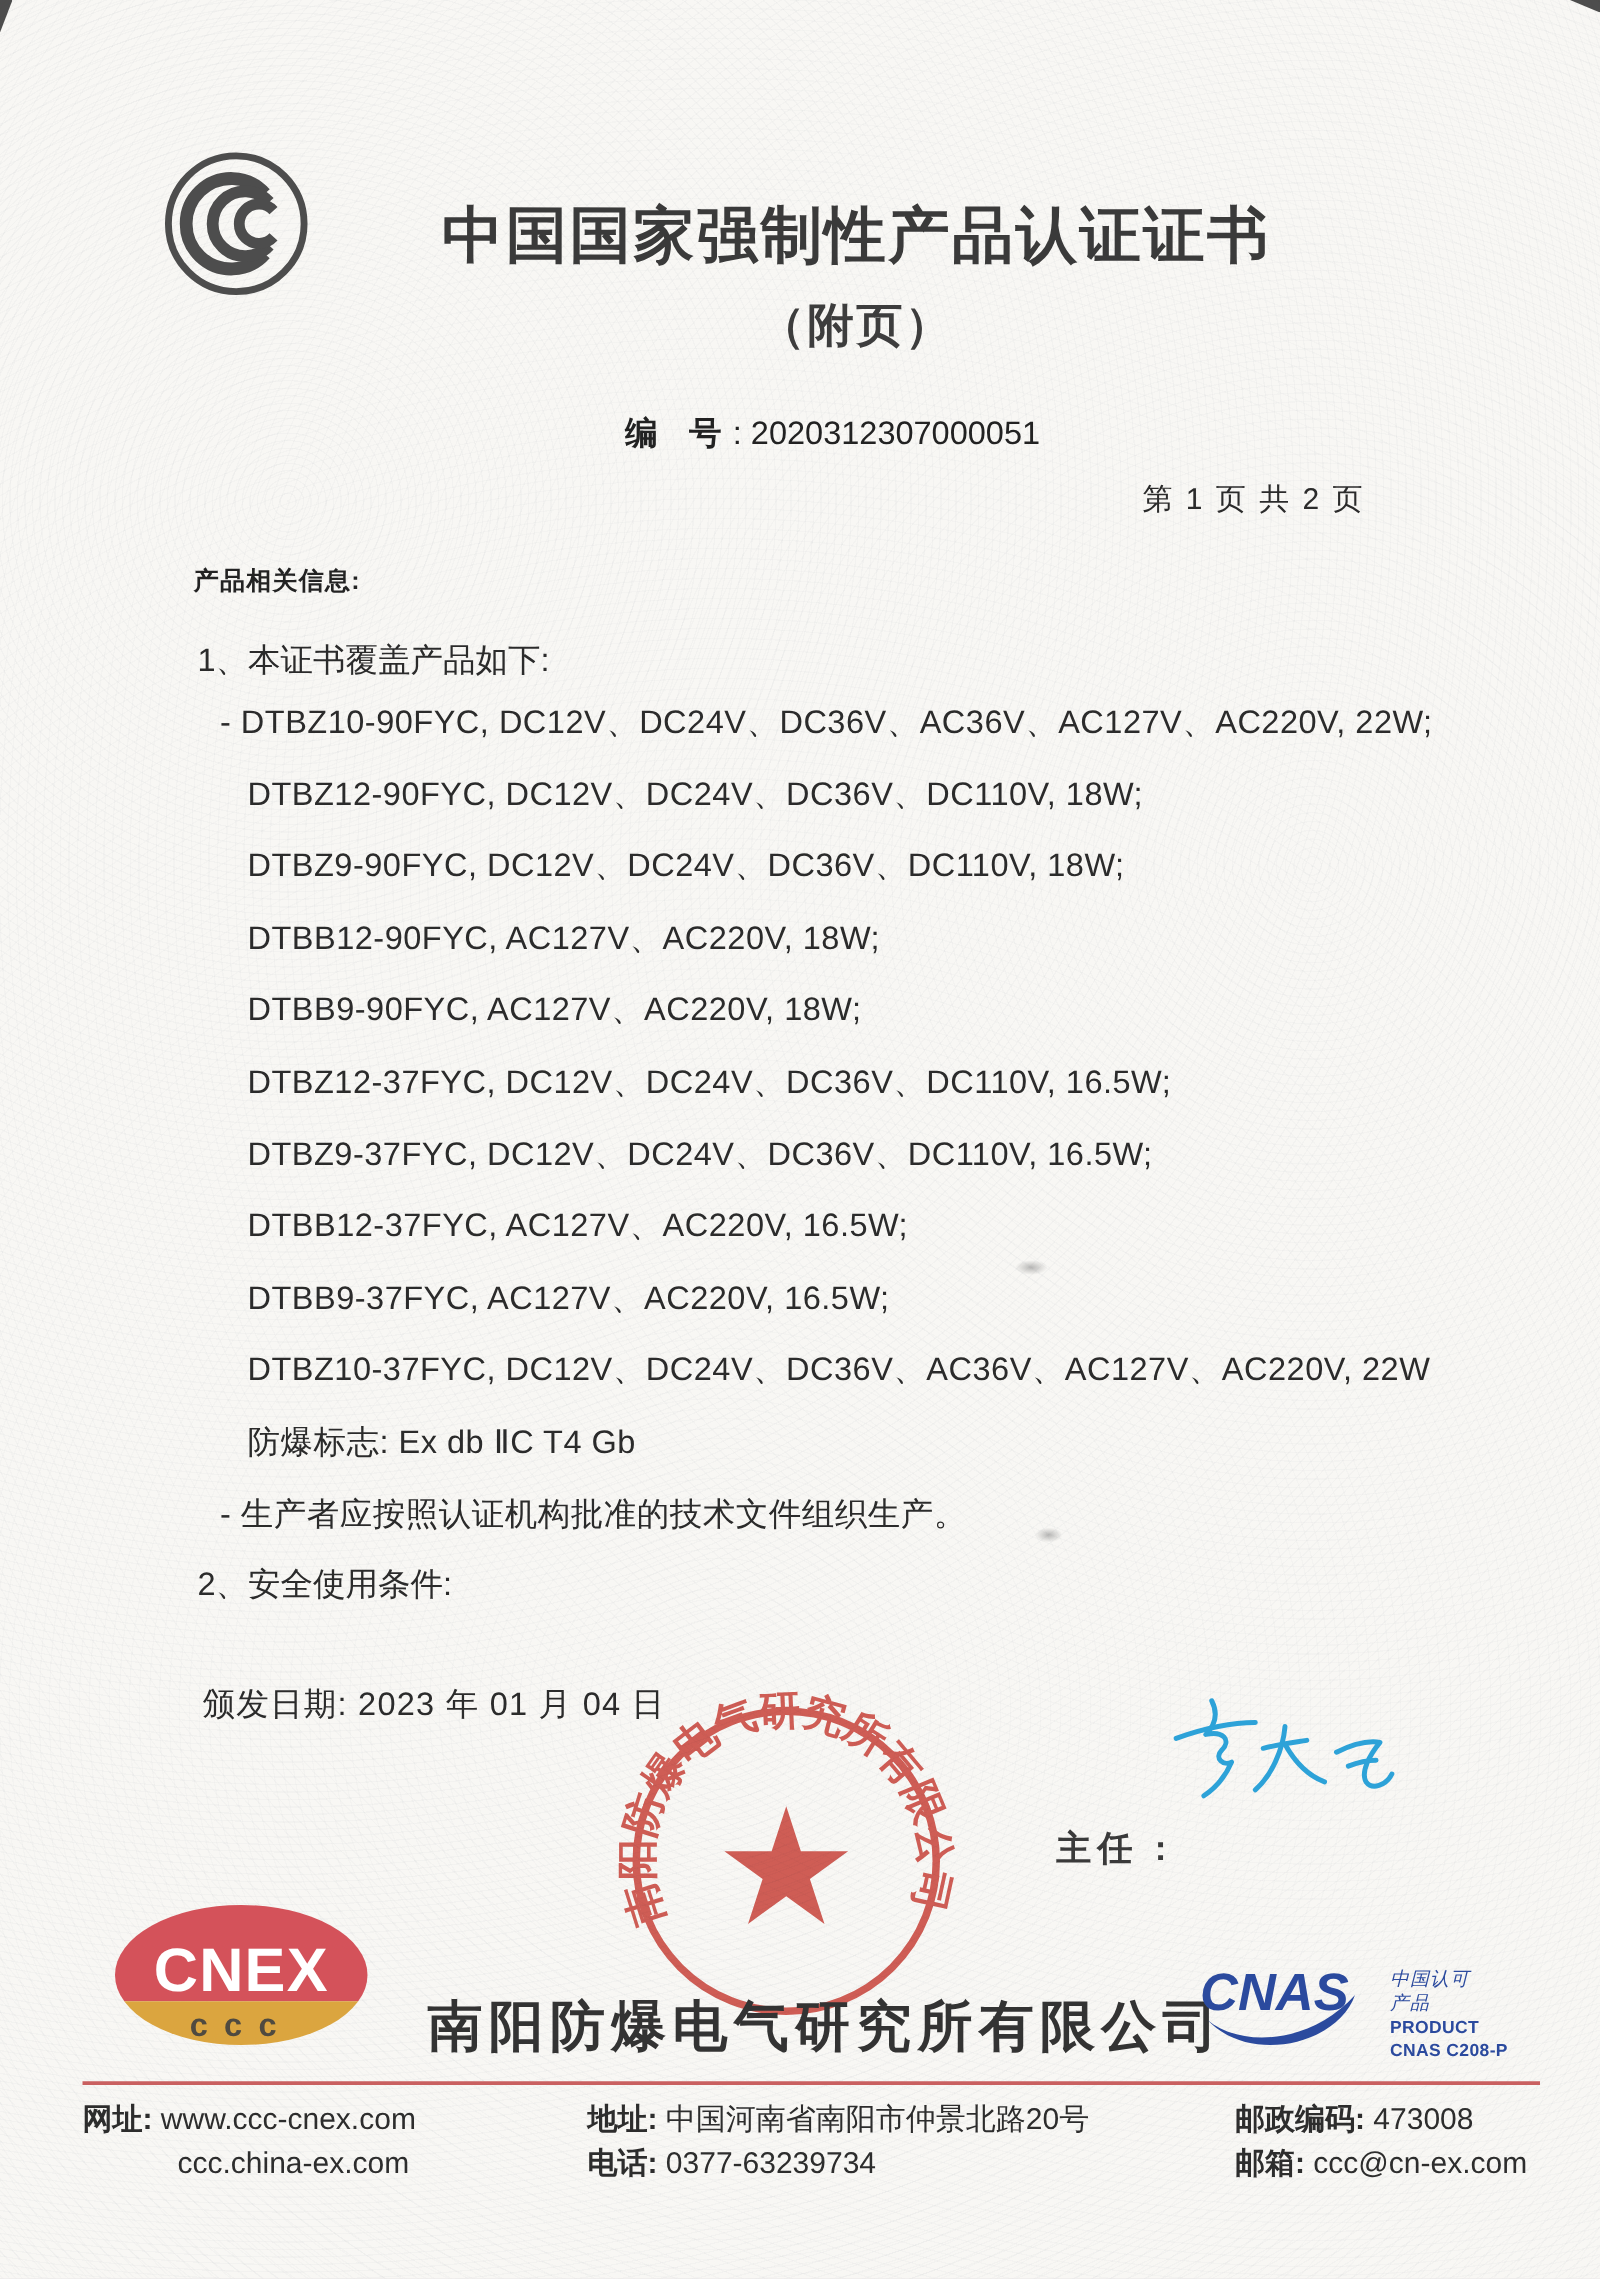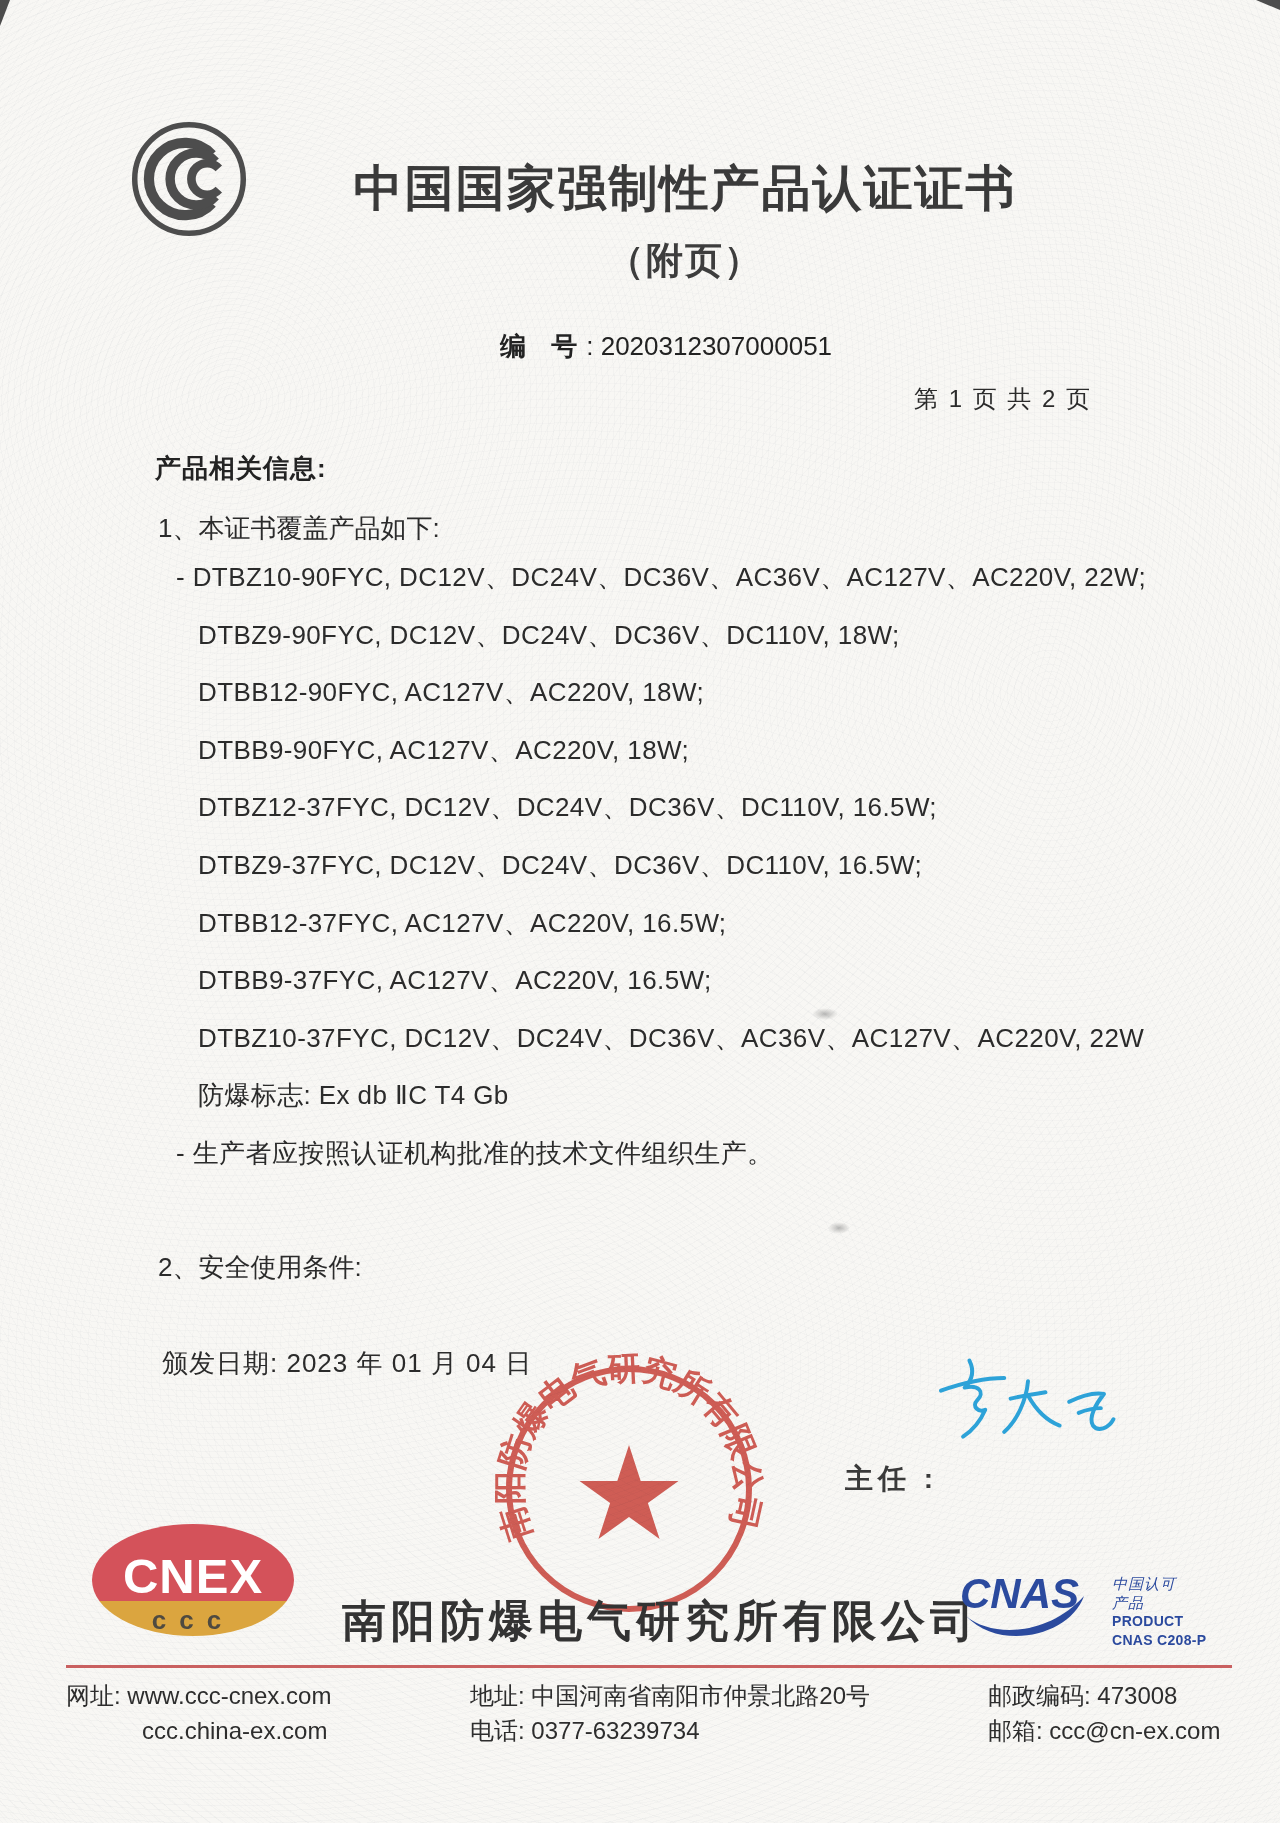--- a/index.html
+++ b/index.html
@@ -16,21 +16,21 @@
   
   .ccc-logo{left:130px;top:120px;width:118px;height:118px;}
   .doc-title{left:340px;top:156px;width:690px;text-align:center;font-size:49px;font-weight:bold;
              color:#3a3a3a;letter-spacing:2px;white-space:nowrap;}
   .doc-subtitle{left:340px;top:236px;width:690px;text-align:center;font-size:37px;font-weight:bold;
                 color:#3d3d3d;letter-spacing:2px;}
   .certno{left:500px;top:329px;font-size:26px;white-space:nowrap;color:#222;}
   .certno b{letter-spacing:9px;font-weight:bold;}
   .pageind{left:914px;top:383px;font-size:24px;letter-spacing:2px;color:#2b2b2b;}
   
-  .sect-head{left:155px;top:451px;font-size:26px;font-weight:bold;color:#232323;letter-spacing:1px;}
+  .sect-head{left:155px;top:451px;font-size:20px;font-weight:bold;color:#232323;letter-spacing:1px;}
   .item1{left:158px;top:511px;font-size:26px;color:#2b2b2b;}
   .prodcol{left:198px;top:549px;width:1020px;font-size:26px;color:#2b2b2b;}
   .prod-line{height:57.6px;line-height:57.6px;white-space:nowrap;letter-spacing:0.4px;}
   .outdent{text-indent:-22px;}
   .item2{left:158px;top:1250px;font-size:26px;color:#2b2b2b;}
   .issue{left:162px;top:1346px;font-size:26px;color:#2b2b2b;letter-spacing:1px;}
   .director{left:845px;top:1460px;font-size:28px;font-weight:bold;color:#3a3a3a;letter-spacing:5px;white-space:nowrap;}
   .signature{left:933px;top:1342px;width:190px;height:118px;}
   
   .stamp{left:493px;top:1353px;width:272px;height:272px;opacity:0.88;mix-blend-mode:multiply;}
@@ -38,21 +38,21 @@
   .company{left:342px;top:1592px;width:602px;text-align:center;font-size:44px;font-weight:600;
            color:#333;letter-spacing:5px;white-space:nowrap;}
   .cnex-logo{left:90px;top:1521px;width:206px;height:118px;}
   .cnas-logo{left:958px;top:1572px;width:134px;height:88px;}
   .cnas-side{left:1112px;top:1575px;width:130px;color:#2b4a9e;line-height:18.5px;}
   .cnas-side .cn{font-size:15px;letter-spacing:1px;font-style:italic;}
   .cnas-side .en{font-size:14px;font-weight:bold;letter-spacing:0.3px;}
   .redline{left:66px;top:1665px;width:1166px;height:3px;background:#c96060;}
   
   .fcol{top:1678px;font-size:24px;color:#2d2d2d;line-height:35px;white-space:nowrap;}
-  .fcol b{font-weight:normal;}
+  .fcol b{font-weight:bold;}
   .fc1{left:66px;}
   .fc1 .l2{padding-left:76px;}
   .fc2{left:470px;}
   .fc3{left:988px;}
   
   .corner{background:#2f2f2f;opacity:0.85;}
   .speck{background:radial-gradient(closest-side,rgba(120,120,120,0.5),rgba(120,120,120,0));border-radius:50%;}
 </style>
 </head>
 <body>
@@ -76,20 +76,21 @@
 
   <div class="abs certno"><b>编 号</b><span>: </span><span>2020312307000051</span></div>
 
   <div class="abs pageind">第 1 页 共 2 页</div>
 
   <div class="abs sect-head">产品相关信息:</div>
   <div class="abs item1">1、本证书覆盖产品如下:</div>
 
   <div class="abs prodcol">
     <div class="prod-line outdent">- DTBZ10-90FYC, DC12V、DC24V、DC36V、AC36V、AC127V、AC220V, 22W;</div>
+    <div class="prod-line">DTBZ12-90FYC, DC12V、DC24V、DC36V、DC110V, 18W;</div>
     <div class="prod-line">DTBZ9-90FYC, DC12V、DC24V、DC36V、DC110V, 18W;</div>
     <div class="prod-line">DTBB12-90FYC, AC127V、AC220V, 18W;</div>
     <div class="prod-line">DTBB9-90FYC, AC127V、AC220V, 18W;</div>
     <div class="prod-line">DTBZ12-37FYC, DC12V、DC24V、DC36V、DC110V, 16.5W;</div>
     <div class="prod-line">DTBZ9-37FYC, DC12V、DC24V、DC36V、DC110V, 16.5W;</div>
     <div class="prod-line">DTBB12-37FYC, AC127V、AC220V, 16.5W;</div>
     <div class="prod-line">DTBB9-37FYC, AC127V、AC220V, 16.5W;</div>
     <div class="prod-line">DTBZ10-37FYC, DC12V、DC24V、DC36V、AC36V、AC127V、AC220V, 22W</div>
     <div class="prod-line">防爆标志: Ex db ⅡC T4 Gb</div>
     <div class="prod-line outdent">- 生产者应按照认证机构批准的技术文件组织生产。</div>

